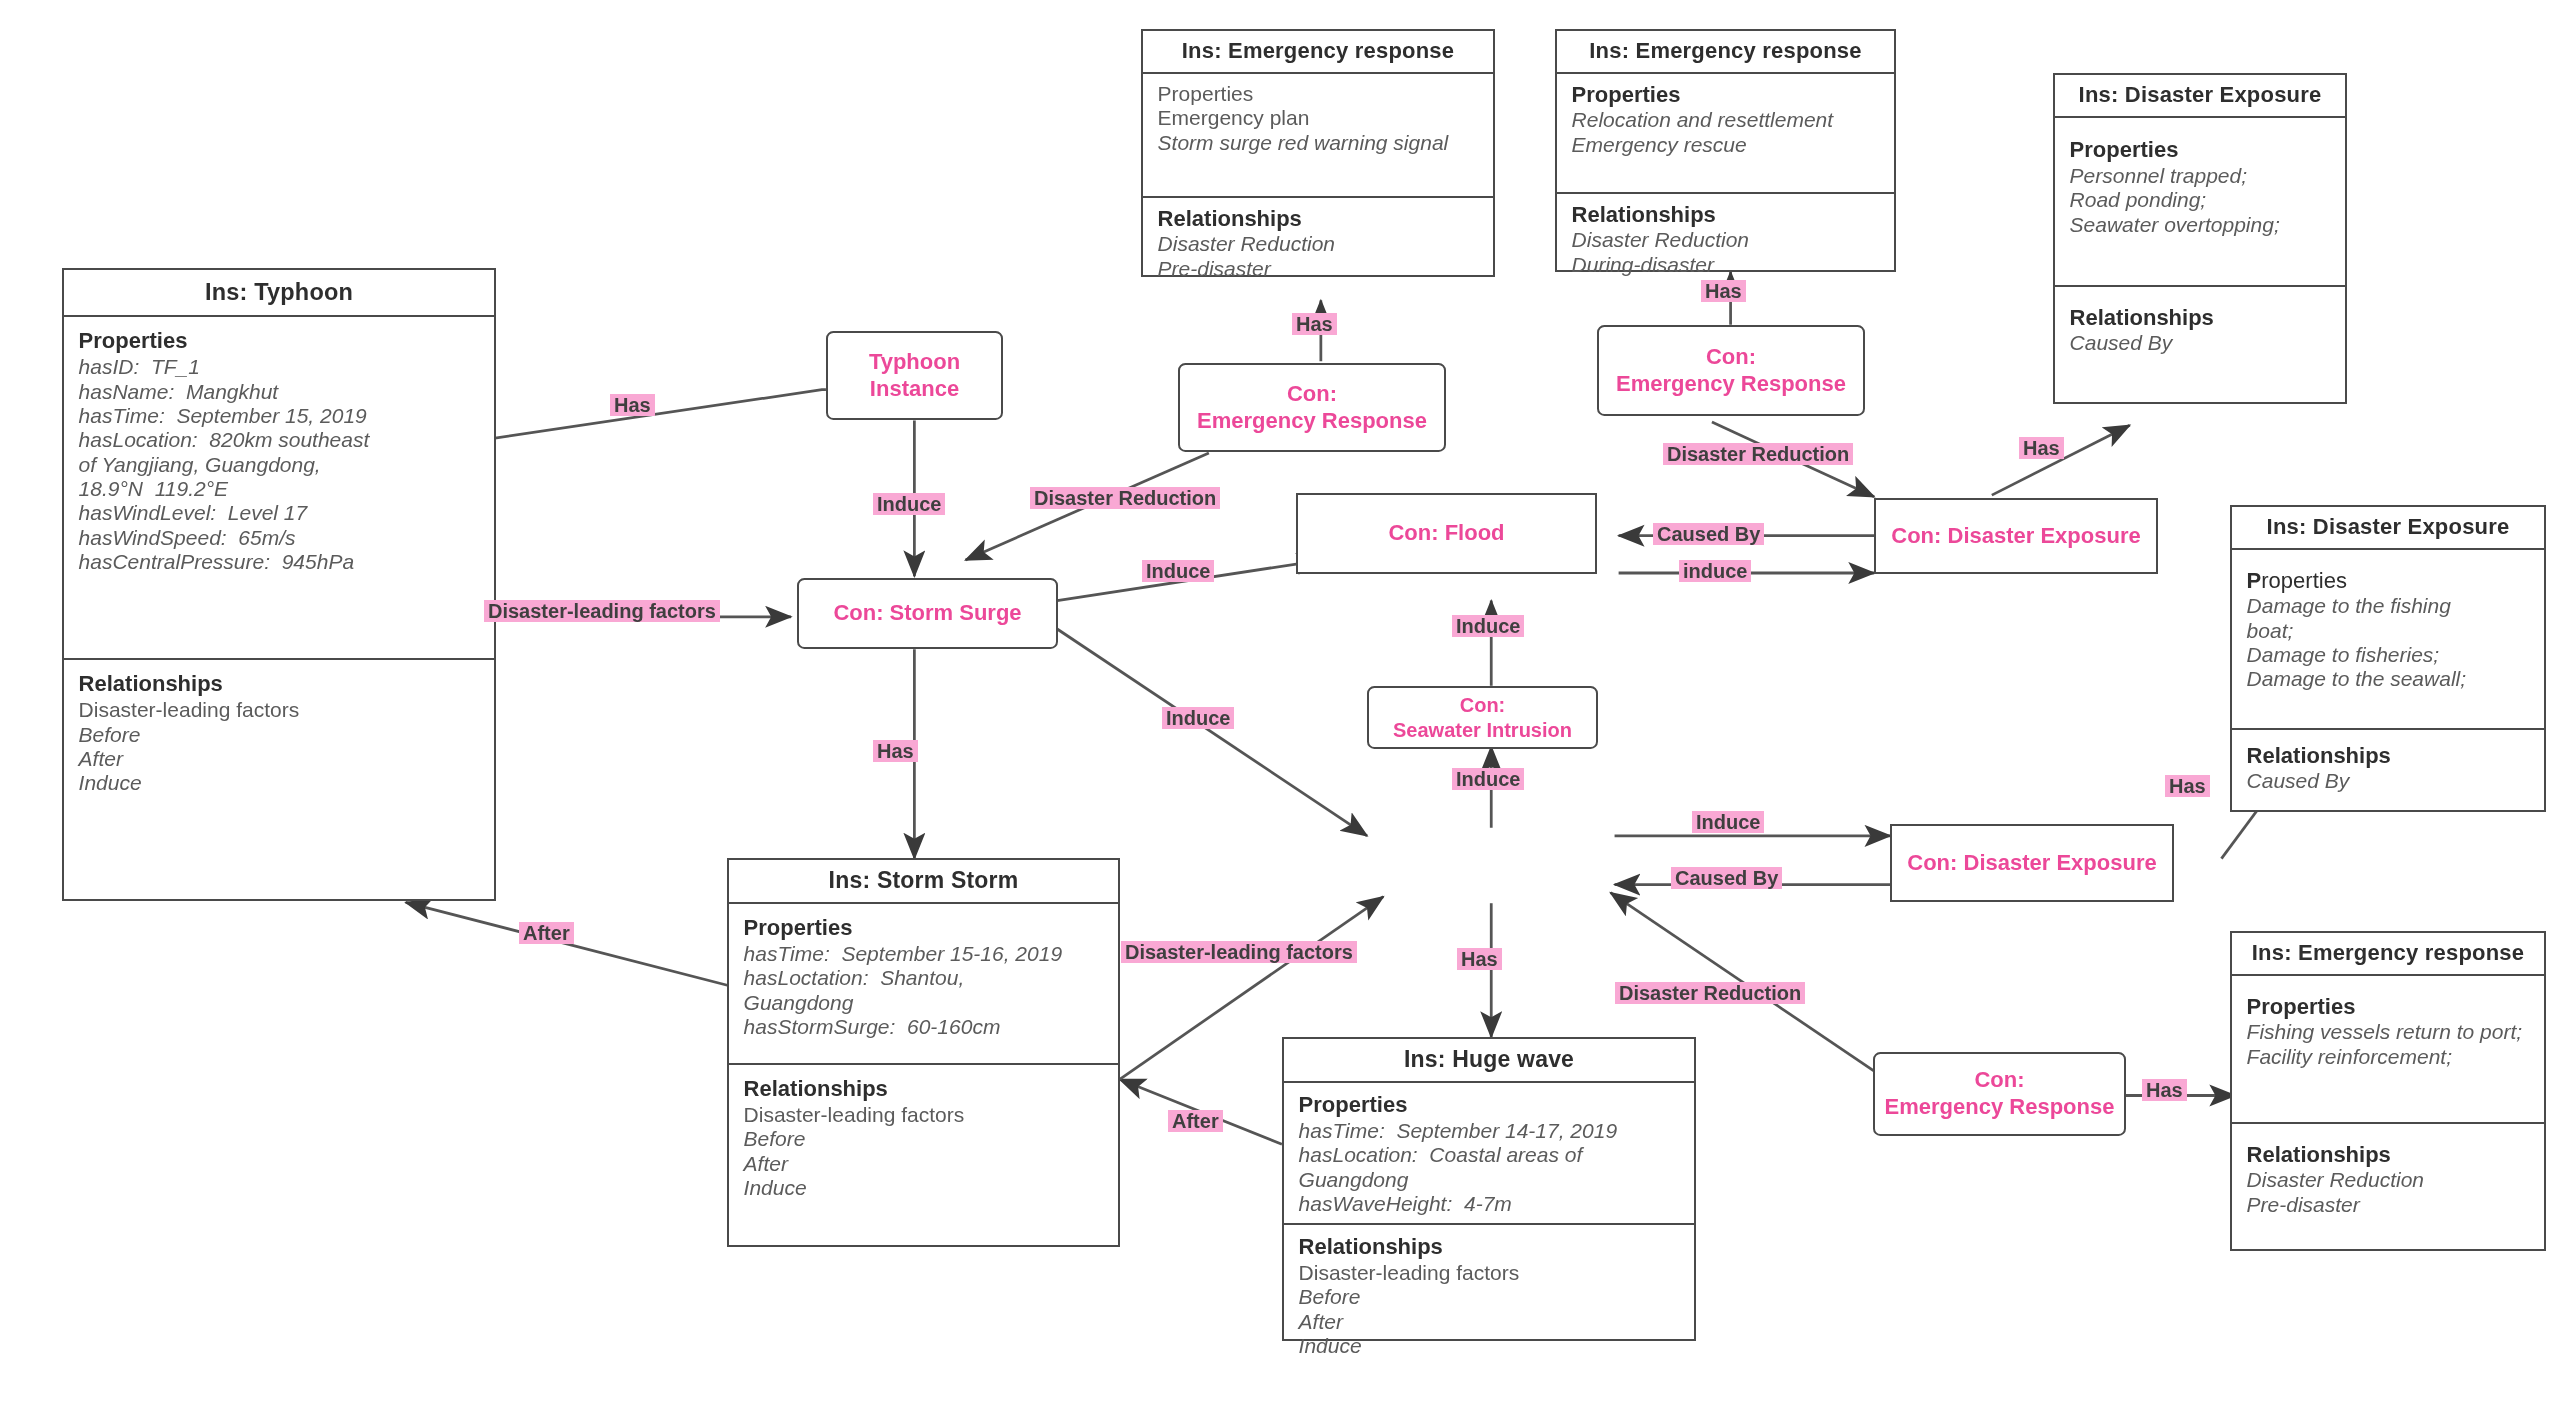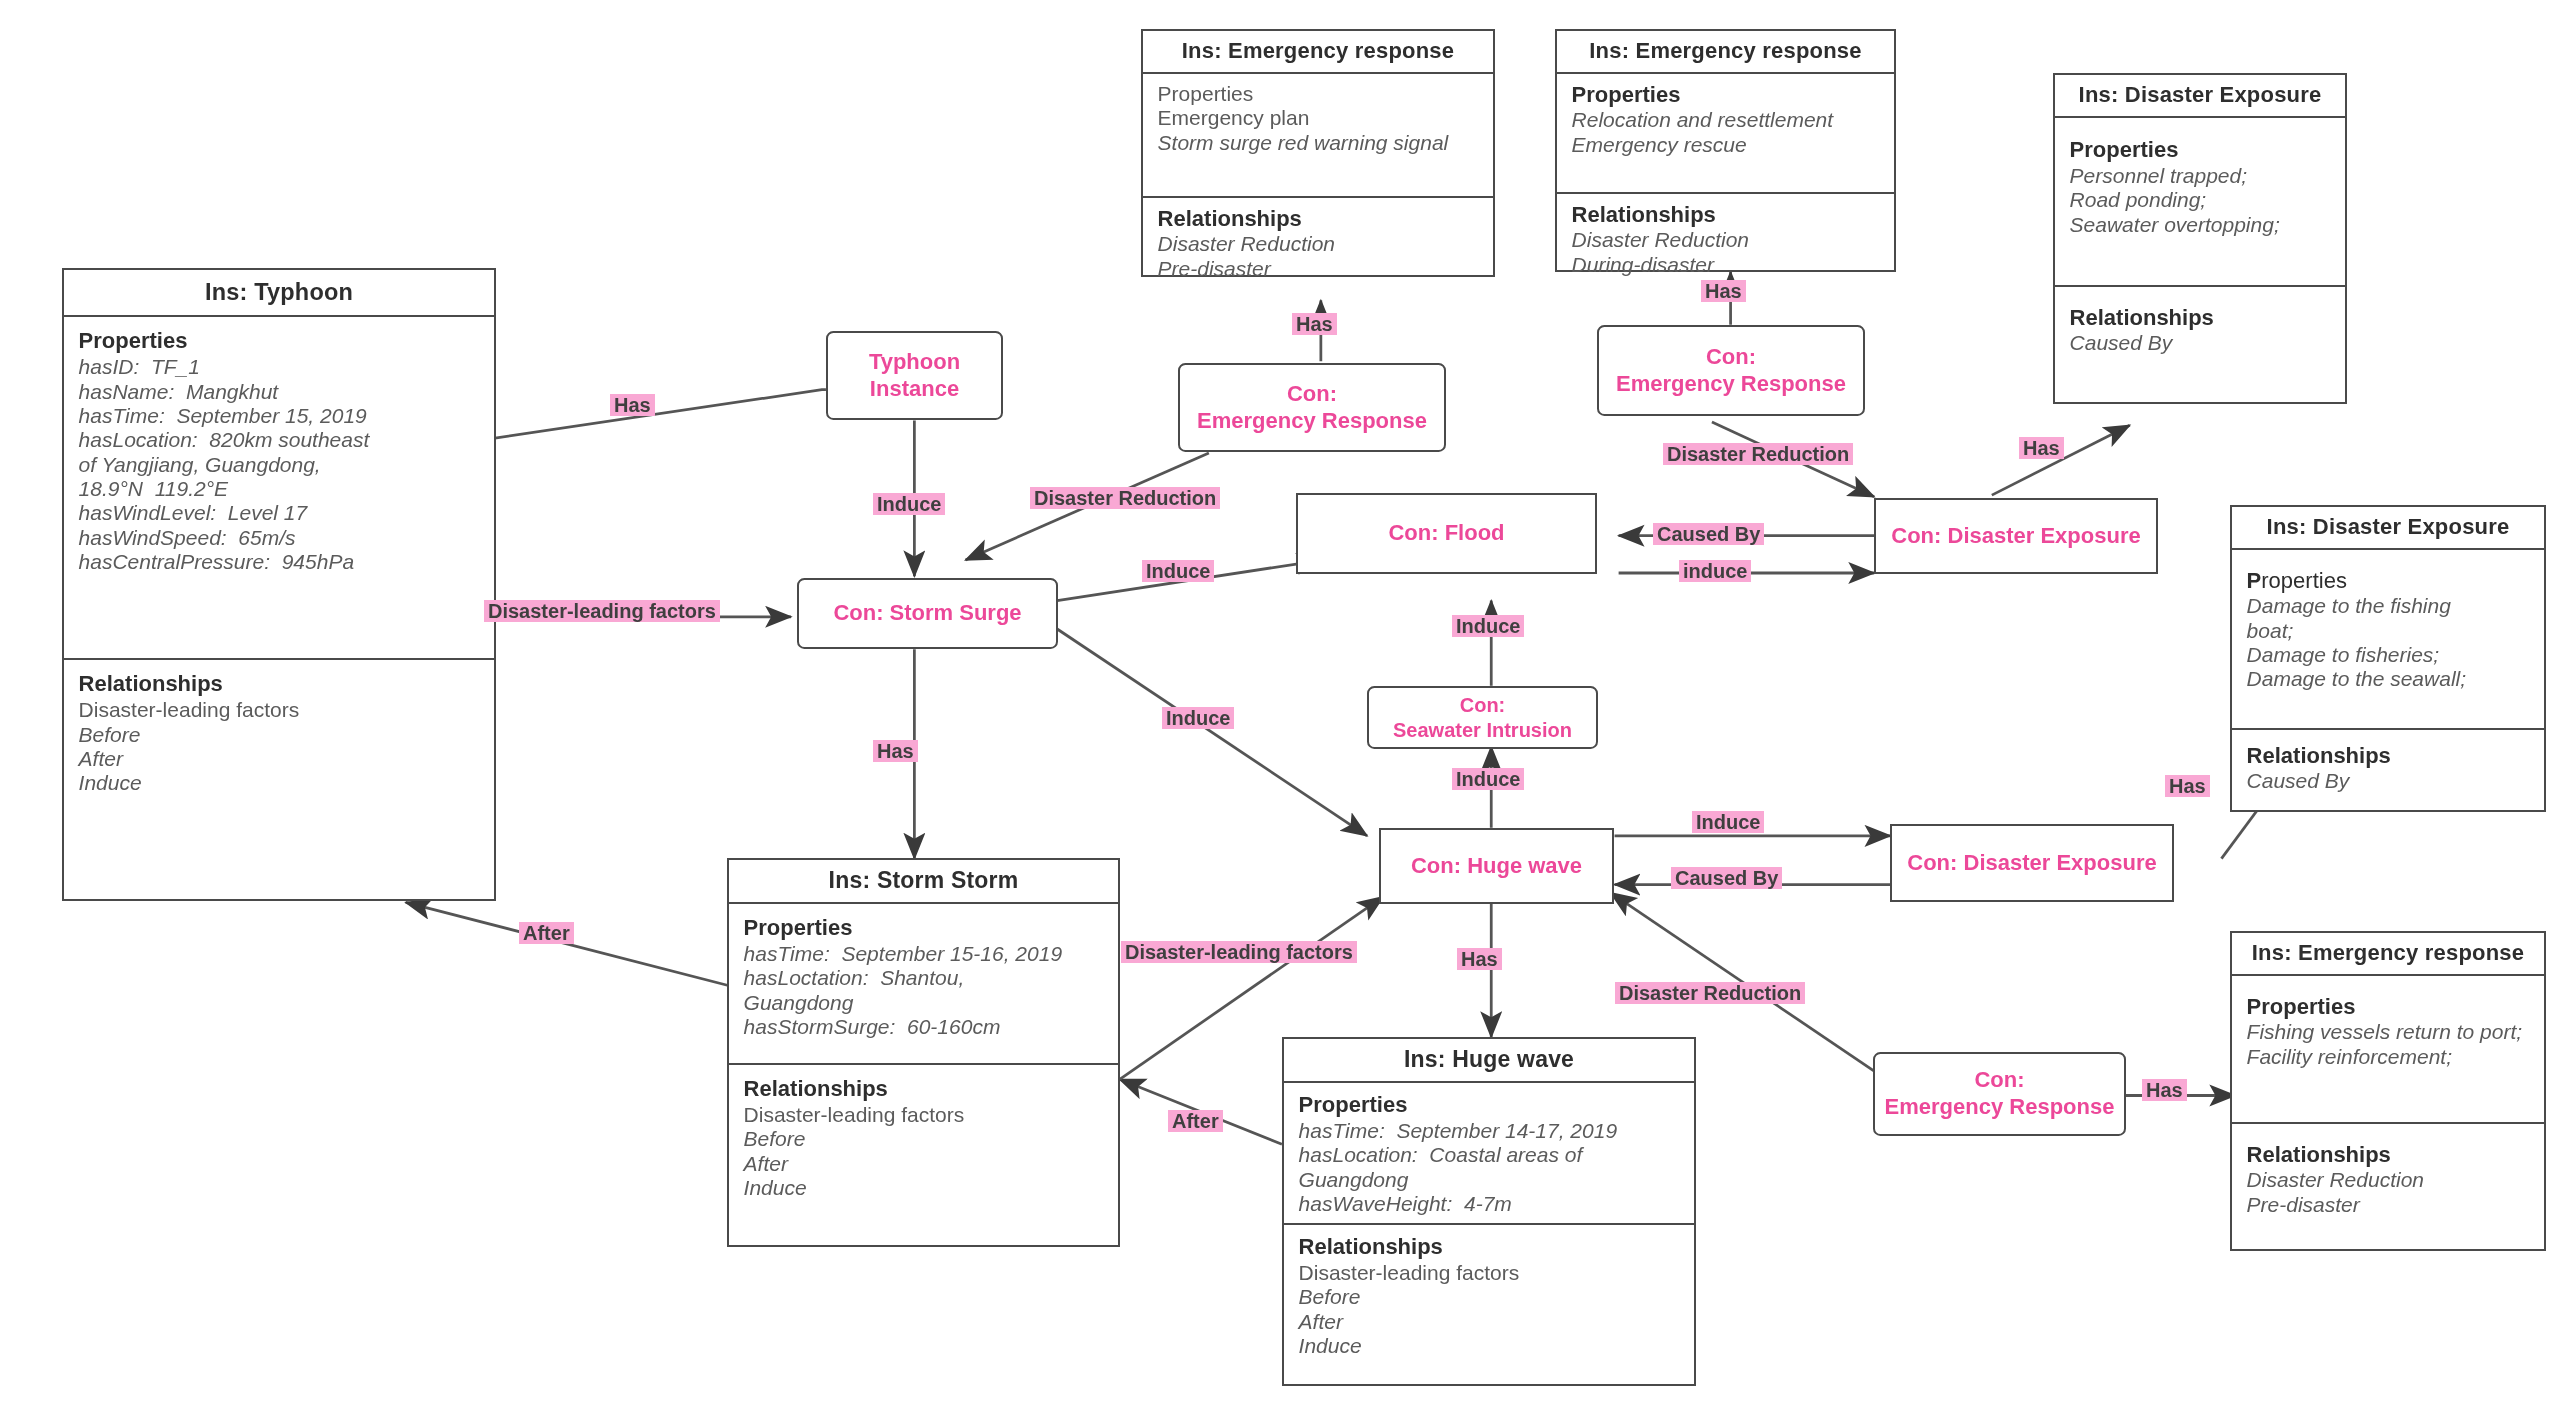--- a/index.html
+++ b/index.html
@@ -200,21 +200,21 @@
     </div>
     <div class="uml-sec" style="padding-top:11.4px;">
       <div class="sec-head">Relationships</div>
       <div class="row up">Disaster-leading factors</div>
       <div class="row it">Before</div>
       <div class="row it">After</div>
       <div class="row it">Induce</div>
     </div>
   </div>
 
-  <div class="umlbox" style="left:1282px;top:1037px;width:414px;height:349px;">
+  <div class="umlbox" style="left:1282px;top:1037px;width:414px;height:304px;">
     <div class="uml-title" style="font-size:23px;padding:7.3px 4.9px;">Ins:  Huge wave</div>
     <div class="uml-sec" style="height:140px;padding-top:9.7px;">
       <div class="sec-head">Properties</div>
       <div class="row it">hasTime:  September 14-17, 2019</div>
       <div class="row it">hasLocation:  Coastal areas of</div>
       <div class="row it">Guangdong</div>
       <div class="row it">hasWaveHeight:  4-7m</div>
     </div>
     <div class="uml-sec" style="padding-top:9.7px;">
       <div class="sec-head">Relationships</div>
@@ -236,21 +236,20 @@
 
   <div class="node rd" style="left:797px;top:578px;width:261px;height:71px;">Con:  Storm Surge</div>
 
   <div class="node sq" style="left:1296px;top:493px;width:301px;height:81px;">Con:  Flood</div>
 
   <div class="node sq" style="left:1874px;top:498px;width:284px;height:76px;">Con:  Disaster Exposure</div>
 
   <div class="node rd" style="left:1367px;top:686px;width:231px;height:63px;white-space:pre-line;font-size:20px;">Con:
 Seawater Intrusion</div>
 
-  <div class="node sq" style="left:1379px;top:828px;width:235px;height:76px;">Con:  Huge wave</div>
 
   <div class="node sq" style="left:1890px;top:824px;width:284px;height:78px;">Con:  Disaster Exposure</div>
 
   <div class="node rd" style="left:1873px;top:1052px;width:253px;height:84px;white-space:pre-line;">Con:
 Emergency Response</div>
 
   <div class="elabel" style="left:610px;top:394px;">Has</div>
   <div class="elabel" style="left:484px;top:600px;">Disaster-leading factors</div>
   <div class="elabel" style="left:519px;top:922px;">After</div>
   <div class="elabel" style="left:873px;top:493px;">Induce</div>

